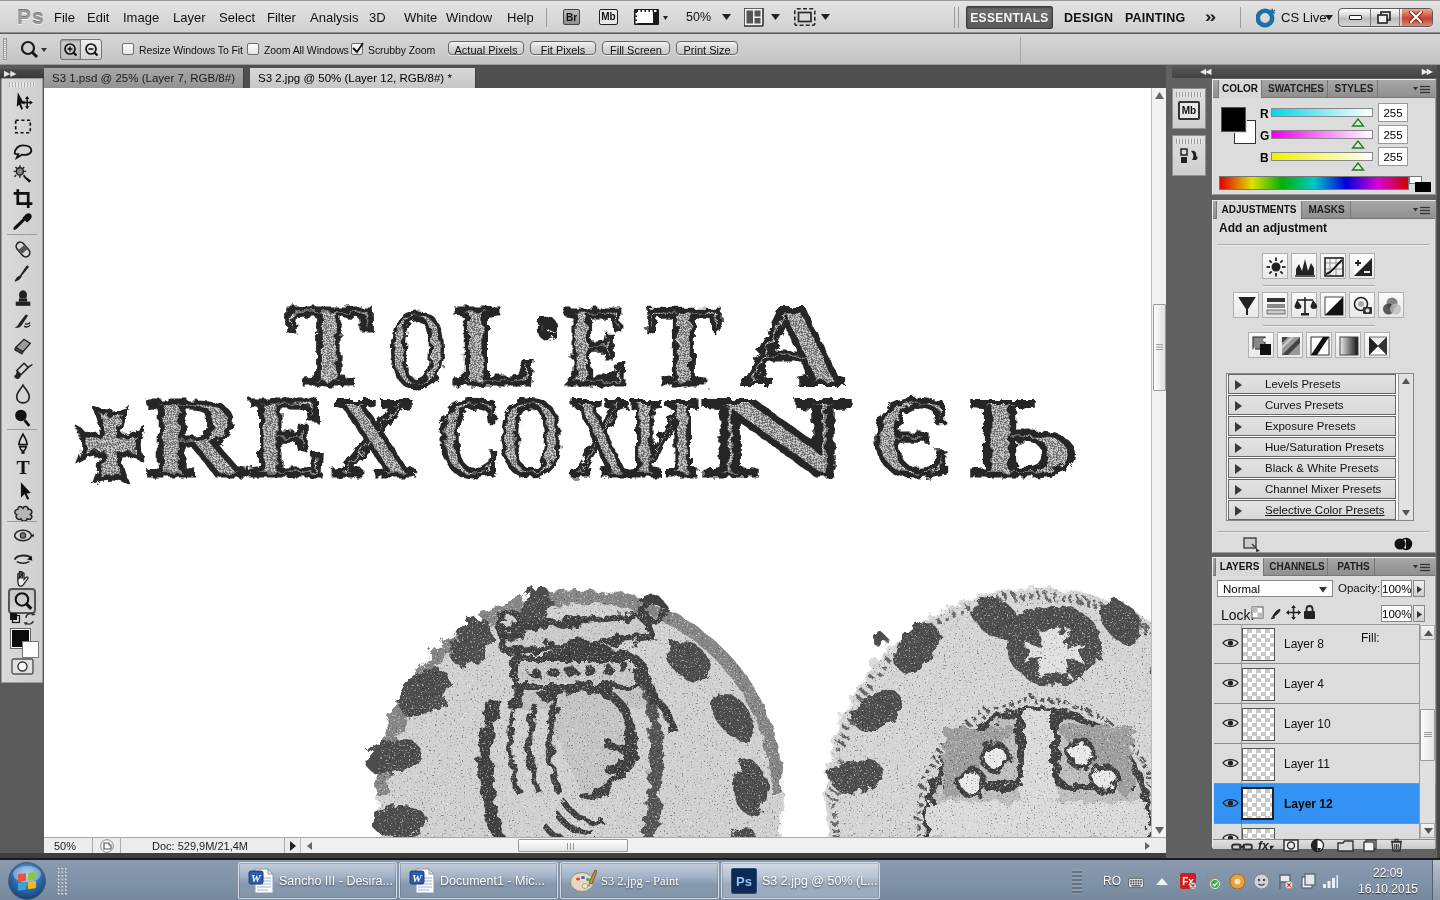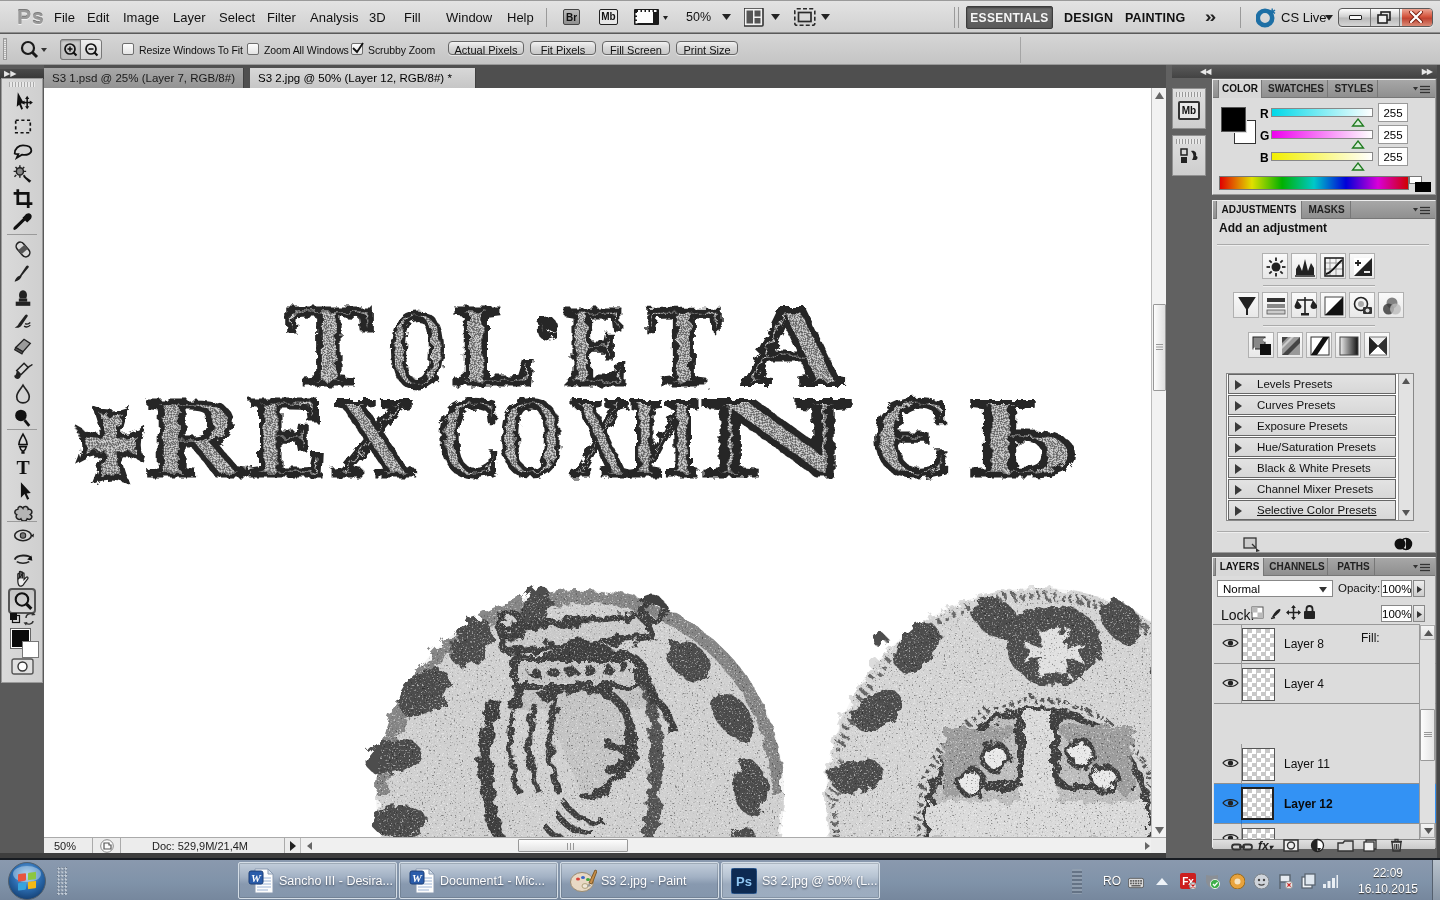--- a/index.html
+++ b/index.html
@@ -31,21 +31,21 @@
 
 #dock{position:absolute;left:1166px;top:65px;width:274px;height:793px;background:#616161;}
 .collapsestrip{position:absolute;background:linear-gradient(#5a5a5a,#434343);height:13px;color:#e8e8e8;}
 .panel{position:absolute;background:#dcdcdc;border:1px solid #ededed;border-right-color:#9a9a9a;border-bottom-color:#9a9a9a;}
 .ptabrow{position:absolute;left:0;top:0;right:0;height:18px;background:linear-gradient(#a7a7a7,#8f8f8f);border-bottom:1px solid #777;}
 .ptab{position:absolute;top:0;height:18px;font-size:10px;font-weight:bold;color:#222;text-align:center;line-height:18px;padding:0;overflow:hidden;}
 .ptab.on{background:#d8d8d8;border-left:1px solid #777;border-right:1px solid #777;color:#111;}
 .pmenu{position:absolute;right:4px;top:5px;width:18px;height:9px;}
 .aico{position:absolute;width:26px;height:26px;background:linear-gradient(#fafafa,#e8e8e8);border:1px solid #b0b0b0;}
 .aico svg{position:absolute;left:1px;top:1px;}
-.plist{position:absolute;left:15px;width:168px;height:20px;background:linear-gradient(#e3e3e3,#d7d7d7);border:1px solid #666;font-size:11.5px;color:#111;line-height:19px;padding-left:28px;}
+.plist{position:absolute;left:15px;width:168px;height:20px;background:linear-gradient(#e3e3e3,#d7d7d7);border:1px solid #666;font-size:11.5px;color:#111;line-height:19px;padding-left:36px;}
 .plist::before{content:"";position:absolute;left:6px;top:5px;width:0;height:0;border-left:7px solid #3a3a3a;border-top:5px solid transparent;border-bottom:5px solid transparent;}
 
 .lrow{position:absolute;left:1px;width:222px;height:40px;border-bottom:1px solid #8f8f8f;}
 .eye{position:absolute;left:8px;top:13px;width:17px;height:12px;}
 .thumb{position:absolute;left:28px;top:4px;width:33px;height:33px;background:
  repeating-conic-gradient(#c8c8c8 0 25%,#fff 0 50%) 0 0/9px 9px;border:1px solid #555;}
 .lname{position:absolute;left:70px;top:13px;font-size:12px;color:#111;}
 
 #taskbar{position:absolute;left:0;top:858px;width:1440px;height:42px;background:linear-gradient(#8a99ae,#8093a9 55%,#76879d);border-top:2px solid #181c22;}
 .tbtn{position:absolute;top:2px;height:37px;border:1px solid #d4dde6;border-radius:2px;background:linear-gradient(#c2cdda,#a2b1c4 40%,#8899af 60%,#8496ac);box-shadow:inset 0 0 0 1px rgba(60,70,85,.25);color:#fff;font-size:12.5px;}
@@ -57,21 +57,21 @@
  <div id="menubar">
   <div id="pslogo">Ps</div>
   <div class="mitem" style="left:54px">File</div>
   <div class="mitem" style="left:87px">Edit</div>
   <div class="mitem" style="left:123px">Image</div>
   <div class="mitem" style="left:173px">Layer</div>
   <div class="mitem" style="left:219px">Select</div>
   <div class="mitem" style="left:267px">Filter</div>
   <div class="mitem" style="left:310px">Analysis</div>
   <div class="mitem" style="left:369px">3D</div>
-  <div class="mitem" style="left:404px">Fill</div>
+  <div class="mitem" style="left:404px">White</div>
   <div class="mitem" style="left:446px">Window</div>
   <div class="mitem" style="left:507px">Help</div>
   <div class="vsep" style="left:546px;top:7px;height:19px;"></div>
   <div class="abs" style="left:563px;top:8px;width:17px;height:16px;background:linear-gradient(#bcbcbc,#8f8f8f);border:1px solid #444;border-radius:2px;color:#111;font-size:10px;font-weight:bold;text-align:center;line-height:15px;">Br</div>
   <div class="abs" style="left:599px;top:8px;width:19px;height:16px;border:1.5px solid #222;border-radius:2px;color:#111;font-size:10px;font-weight:bold;text-align:center;line-height:14px;background:#e8e8e8;">Mb</div>
   <svg class="abs" style="left:634px;top:7px;" width="34" height="19" viewBox="0 0 34 19">
         <rect x="0" y="1" width="25" height="16" rx="1" fill="#1a1a1a"></rect>
         <rect x="3" y="4" width="16" height="11" fill="#fdfdfd"></rect>
         <rect x="4" y="2" width="2.5" height="2" fill="#fff"></rect>
         <rect x="8" y="2" width="2.5" height="2" fill="#fff"></rect>
@@ -753,20 +753,29 @@
         </div>
    <div class="lrow" style="top:106px;">
           <svg class="eye" viewBox="0 0 17 12">
             <path d="M1 6 C4 1.5 13 1.5 16 6 C13 10.5 4 10.5 1 6Z" fill="none" stroke="#222" stroke-width="1.3"></path>
             <circle cx="8.5" cy="6" r="2.6" fill="#222"></circle>
           </svg>
           <div class="abs" style="left:27px;top:0;width:1px;height:40px;background:#999;"></div>
           <div class="thumb"></div>
           <div class="lname">Layer 4</div>
         </div>
+   <div class="lrow" style="top:146px;">
+          <svg class="eye" viewBox="0 0 17 12">
+            <path d="M1 6 C4 1.5 13 1.5 16 6 C13 10.5 4 10.5 1 6Z" fill="none" stroke="#222" stroke-width="1.3"></path>
+            <circle cx="8.5" cy="6" r="2.6" fill="#222"></circle>
+          </svg>
+          <div class="abs" style="left:27px;top:0;width:1px;height:40px;background:#999;"></div>
+          <div class="thumb"></div>
+          <div class="lname">Layer 10</div>
+        </div>
    <div class="lrow" style="top:186px;">
           <svg class="eye" viewBox="0 0 17 12">
             <path d="M1 6 C4 1.5 13 1.5 16 6 C13 10.5 4 10.5 1 6Z" fill="none" stroke="#222" stroke-width="1.3"></path>
             <circle cx="8.5" cy="6" r="2.6" fill="#222"></circle>
           </svg>
           <div class="abs" style="left:27px;top:0;width:1px;height:40px;background:#999;"></div>
           <div class="thumb"></div>
           <div class="lname">Layer 11</div>
         </div>
    <div class="lrow" style="top:226px;background:#3392f4;">
@@ -879,21 +888,21 @@
             <line x1="9" y1="14" x2="23" y2="14"></line>
             <line x1="9" y1="17" x2="23" y2="17"></line>
             <line x1="9" y1="20" x2="23" y2="20"></line>
             <line x1="9" y1="23" x2="20" y2="23"></line>
           </g>
           <rect x="1" y="4" width="14" height="13" rx="2" fill="#2a5caa" stroke="#1c3f77"></rect>
           <text x="8" y="14.5" font-size="11" font-weight="bold" font-style="italic" fill="#fff" text-anchor="middle" font-family="'Liberation Serif',serif">W</text>
         </svg>
    <div class="tbtxt">Document1 - Mic...</div>
   </div>
-  <div class="tbtn" style="left:560px;width:159px;">
+  <div class="tbtn" style="left:560px;width:159px;font-family:Liberation Serif, serif;">
    <svg class="abs" style="left:8px;top:4px" width="28" height="28" viewBox="0 0 28 28">
           <ellipse cx="13" cy="15" rx="11.5" ry="9.5" fill="#e8d9c4" stroke="#9a8a70"></ellipse>
           <ellipse cx="9" cy="12" rx="2" ry="1.6" fill="#d8433a"></ellipse>
           <ellipse cx="14" cy="10.5" rx="2" ry="1.6" fill="#3a66c8"></ellipse>
           <ellipse cx="19" cy="12.5" rx="2" ry="1.6" fill="#3fa53f"></ellipse>
           <ellipse cx="16" cy="19" rx="3" ry="2.4" fill="#efe7d8" stroke="#b0a27a"></ellipse>
           <path d="M20 16 L26 3 L28 4 L23 17 Z" fill="#c88f4a" stroke="#7d5a2a"></path>
           <path d="M20 16 l-2 4 4 -1z" fill="#9a9a9a"></path>
         </svg>
    <div class="tbtxt">S3 2.jpg - Paint</div>

